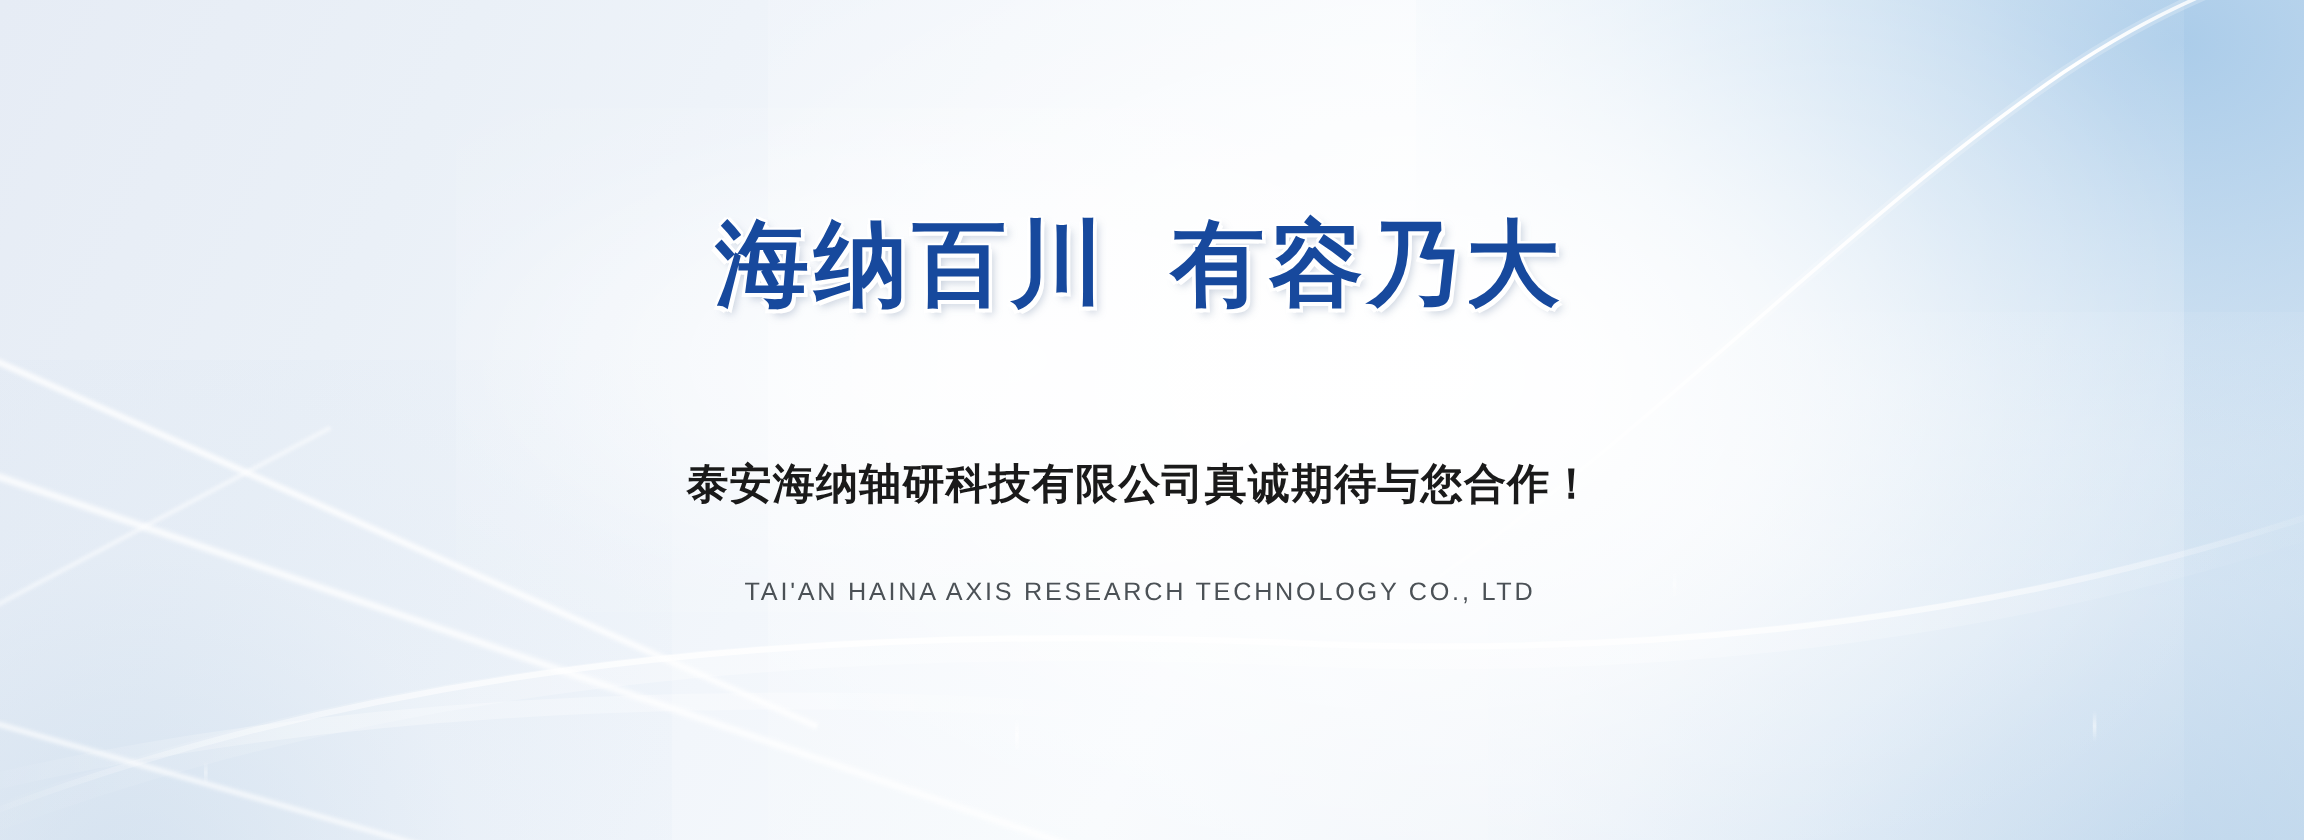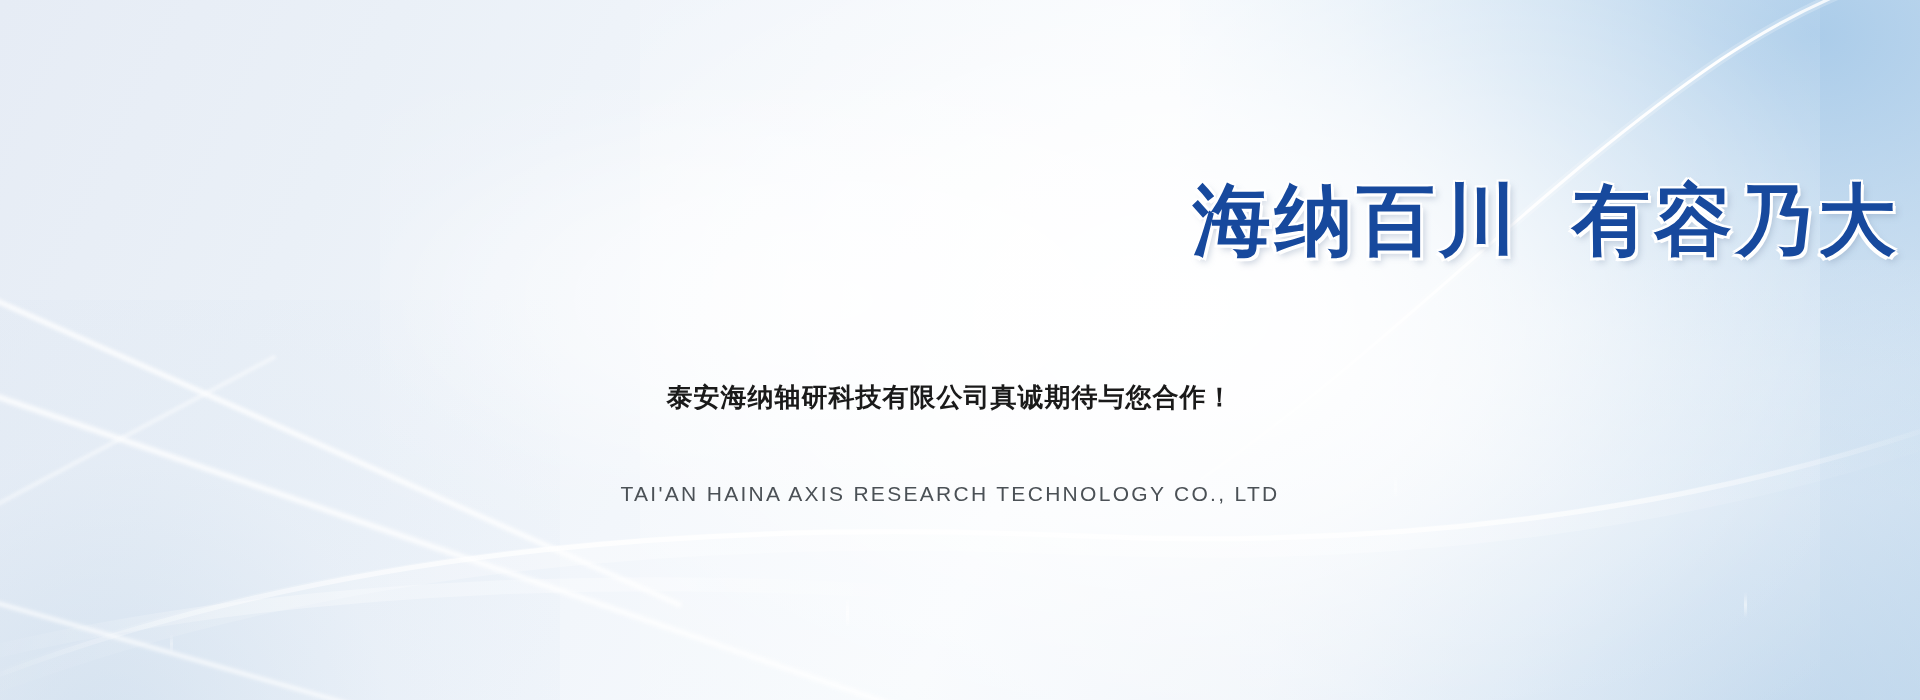--- a/index.html
+++ b/index.html
@@ -194,29 +194,28 @@
       -2px  0   0 #ffffff,
        0    2px 0 #ffffff,
        0   -2px 0 #ffffff,
        2px  2px 0 #ffffff,
       -2px  2px 0 #ffffff,
        2px -2px 0 #ffffff,
       -2px -2px 0 #ffffff,
        3px  3px 0 #ffffff,
       -3px  3px 0 #ffffff,
        4px  5px 7px rgba(120,140,170,0.40);
-    text-align: right;
   }
 
   #subtitle-cn {
     position: absolute;
     top: 380px;
     left: 0;
     width: 1900px;
-    font-size: 26px;
+    font-size: 35px;
     font-weight: bold;
     letter-spacing: 1px;
     color: #1a1a1a;
   }
 
   #subtitle-en {
     position: absolute;
     top: 440px;
     left: 0;
     width: 1900px;

